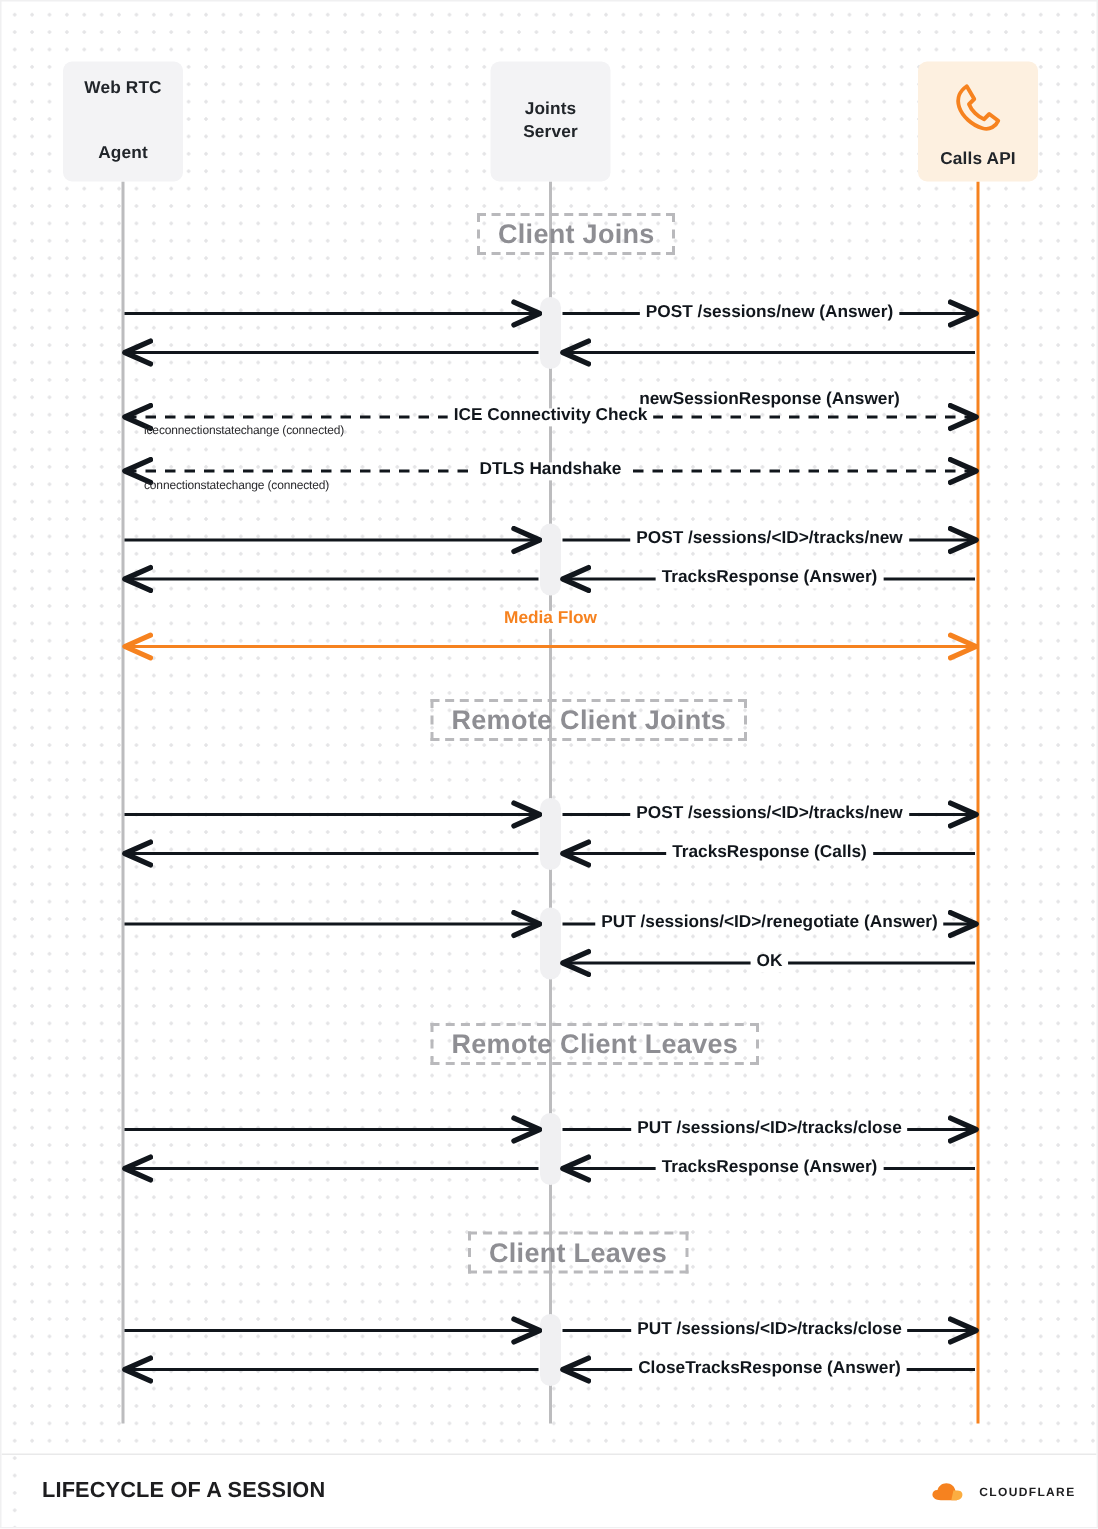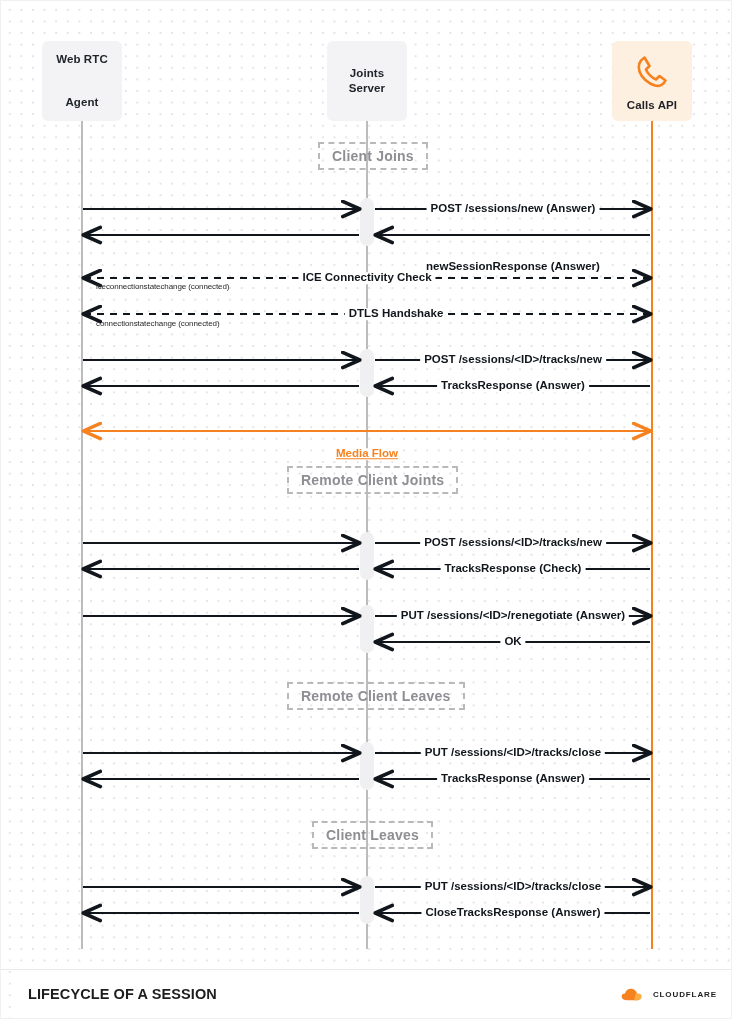--- a/index.html
+++ b/index.html
@@ -62,21 +62,21 @@
   .actor .phone-icon {
     display: block;
     margin-bottom: 3px;
   }
 
   
   .section-box {
     position: absolute;
     border: 2px dashed #b9b9bc;
     color: #8e8e93;
-    font-size: 14px;
+    font-size: 18px;
     font-weight: bold;
     letter-spacing: 0.2px;
     display: flex;
     align-items: center;
     justify-content: center;
     height: 28px;
     box-sizing: border-box;
     background: transparent;
     white-space: nowrap;
     padding: 0 12px;
@@ -260,26 +260,26 @@
     <line x1="82" y1="886" x2="358" y2="886" stroke="#11161c" stroke-width="1.9" marker-end="url(#ah-dark)"></line>
     <line x1="374" y1="886" x2="649" y2="886" stroke="#11161c" stroke-width="1.9" marker-end="url(#ah-dark)"></line>
 
     <line x1="358" y1="912" x2="83" y2="912" stroke="#11161c" stroke-width="1.9" marker-end="url(#ah-dark)"></line>
     <line x1="649" y1="912" x2="375" y2="912" stroke="#11161c" stroke-width="1.9" marker-end="url(#ah-dark)"></line>
   </svg>
 
   <span class="msg-label" style="left:512px;top:208px;">POST /sessions/new (Answer)</span>
   <span class="msg-label" style="left:512px;top:234px;margin-top:32px;">newSessionResponse (Answer)</span>
   <span class="msg-label" style="left:366px;top:277px;">ICE Connectivity Check</span>
-  <span class="msg-label" style="left:366px;top:313px;margin-left:29px;">DTLS Handshake</span>
+  <span class="msg-label" style="left:366px;top:313px;">DTLS Handshake</span>
   <span class="msg-label" style="left:512px;top:359px;">POST /sessions/&lt;ID&gt;/tracks/new</span>
   <span class="msg-label" style="left:512px;top:385px;">TracksResponse (Answer)</span>
-  <span class="msg-label orange" style="left:366px;top:453px;text-decoration:underline;">Media Flow</span>
+  <span class="msg-label orange" style="left:366px;top:412px;">Media Flow</span>
   <span class="msg-label" style="left:512px;top:542px;">POST /sessions/&lt;ID&gt;/tracks/new</span>
-  <span class="msg-label" style="left:512px;top:568px;">TracksResponse (Check)</span>
+  <span class="msg-label" style="left:512px;top:568px;">TracksResponse (Calls)</span>
   <span class="msg-label" style="left:512px;top:615px;">PUT /sessions/&lt;ID&gt;/renegotiate (Answer)</span>
   <span class="msg-label" style="left:512px;top:641px;">OK</span>
   <span class="msg-label" style="left:512px;top:752px;">PUT /sessions/&lt;ID&gt;/tracks/close</span>
   <span class="msg-label" style="left:512px;top:778px;">TracksResponse (Answer)</span>
   <span class="msg-label" style="left:512px;top:886px;">PUT /sessions/&lt;ID&gt;/tracks/close</span>
   <span class="msg-label" style="left:512px;top:912px;">CloseTracksResponse (Answer)</span>
 
   <span class="sub-label" style="left:95px;top:282px;">iceconnectionstatechange (connected)</span>
   <span class="sub-label" style="left:95px;top:319px;">connectionstatechange (connected)</span>
 

